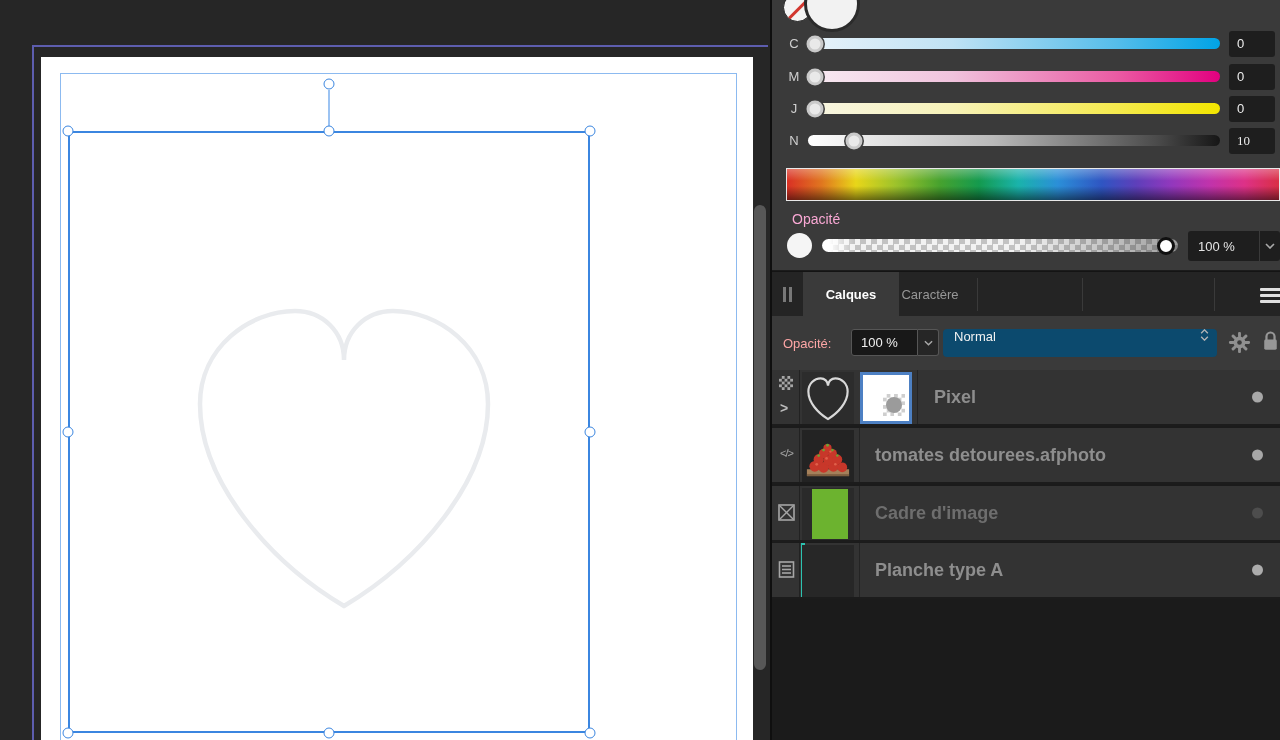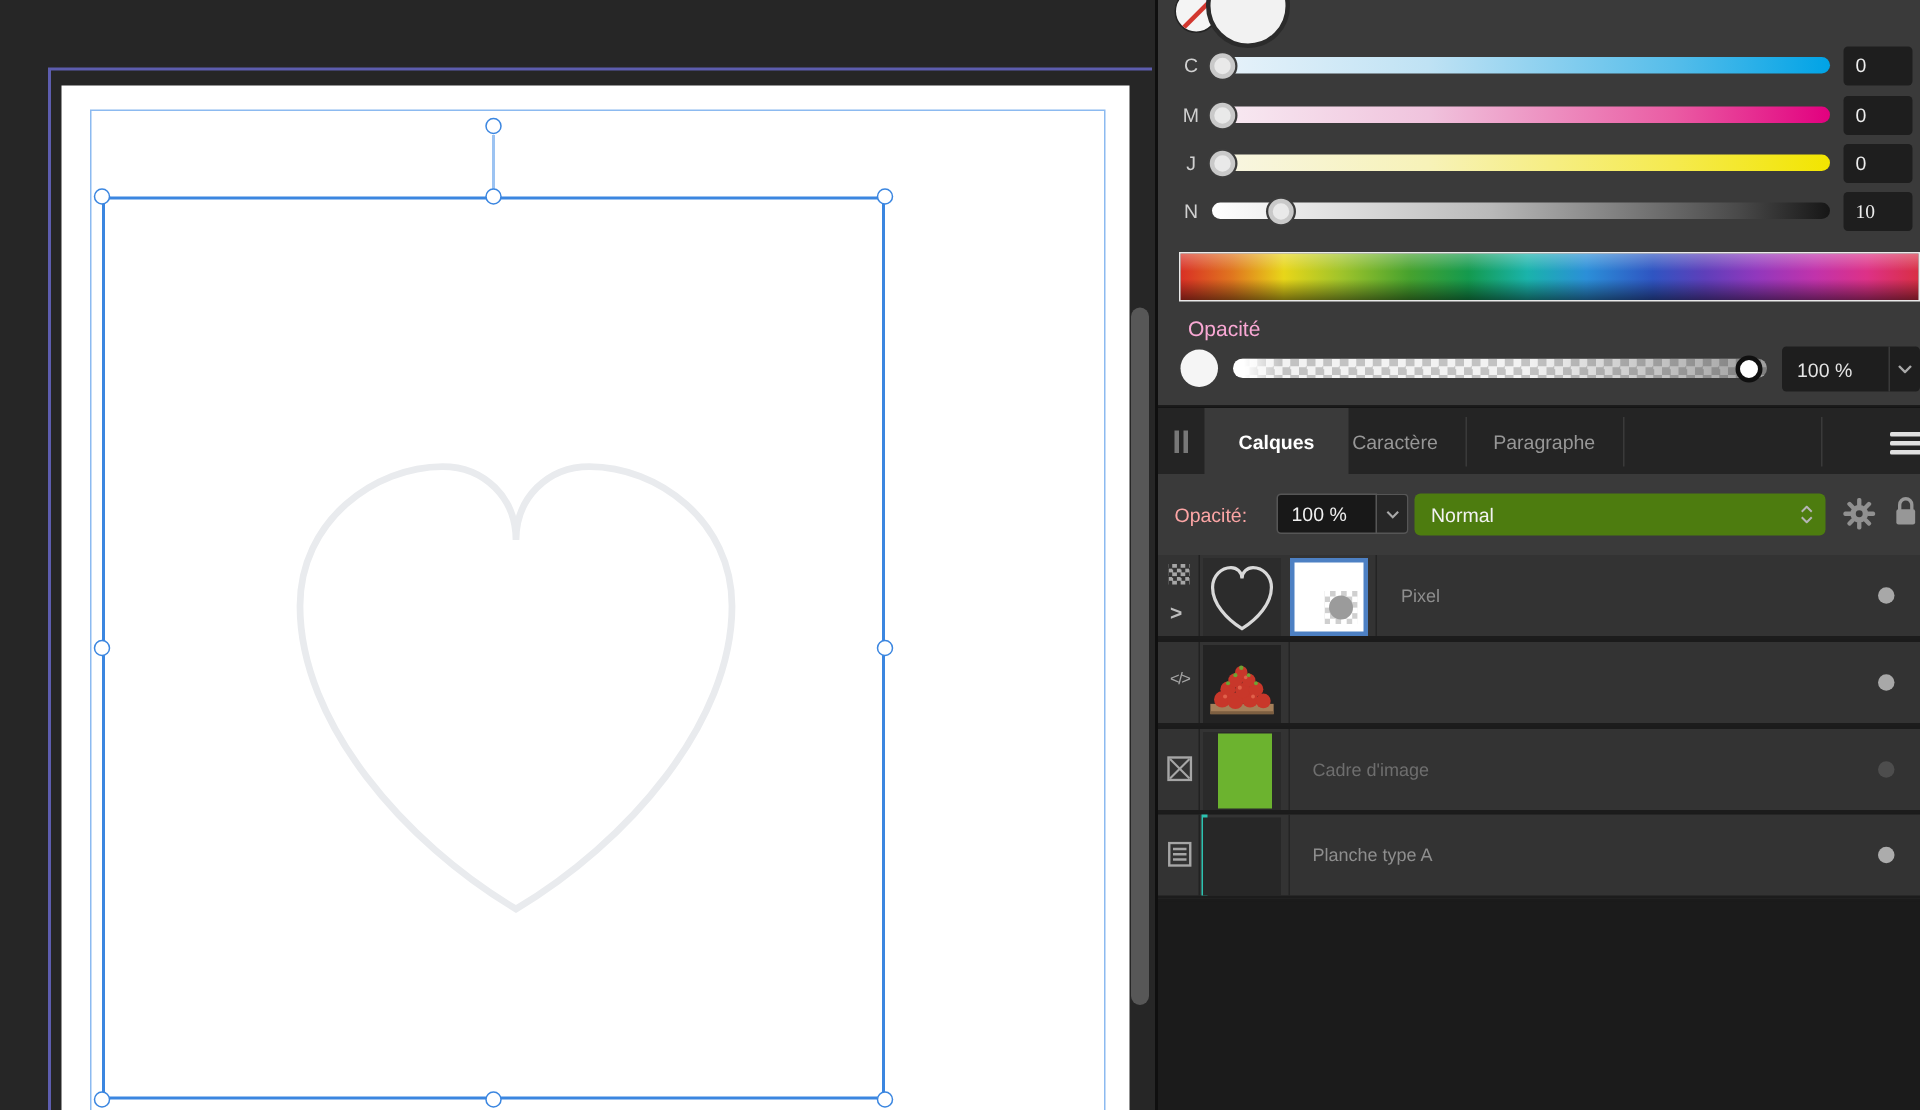--- a/index.html
+++ b/index.html
@@ -70,22 +70,22 @@
 
   
   #layers-toolbar { position:absolute; left:0; top:316px; width:510px; height:54px; background:#3a3a3a; }
   #lt-label { position:absolute; left:11px; top:20px; color:#fca5a5; font-size:13px; }
   #lt-opacity { position:absolute; left:79px; top:13px; width:67px; height:27px; background:#181818;
                 border:1px solid #565656; border-radius:3px 0 0 3px; color:#f0f0f0; font-size:13px;
                 line-height:25px; padding-left:9px; }
   #lt-opacity-chev { position:absolute; left:146px; top:13px; width:21px; height:27px; background:#262626;
                      border:1px solid #565656; border-left:none; border-radius:0 3px 3px 0;
                      display:flex; align-items:center; justify-content:center; }
-  #lt-blend { position:absolute; left:171px; top:13px; width:274px; height:28px; background:#4d7c0f; border-radius:4px;
-              display:flex; align-items:center; color:#f2f2f2; font-size:13px; padding:0 8px 0 11px; }
+  #lt-blend { position:absolute; left:171px; top:13px; width:274px; height:28px; background:#0c4a6e; border-radius:4px;
+              display:flex; align-items:flex-start; color:#f2f2f2; font-size:13px; padding:0 8px 0 11px; }
   #lt-blend .spin { margin-left:auto; display:flex; flex-direction:column; gap:2px; }
 
   
   .layer-row { position:absolute; left:0; width:510px; height:56px; background:#333333; border-bottom:2px solid #1c1c1c; }
   .gutter { position:absolute; left:0; top:0; width:28px; height:100%; border-right:1px solid #222222; }
   .checker-icon { position:absolute; left:7px; top:6px; width:14px; height:14px;
                   background:repeating-conic-gradient(#a6a6a6 0 25%, transparent 0 50%); background-size:5.6px 5.6px; }
   .expand-chev { position:absolute; left:8px; top:30px; color:#bdbdbd; font-size:14px; font-weight:bold; }
   .code-icon { position:absolute; left:2px; top:19px; width:25px; text-align:center; color:#a6a6a6; font-size:11px; letter-spacing:-1px; }
   .gutter svg { position:absolute; left:6px; top:18px; }
@@ -95,21 +95,21 @@
   .thumb-sel .mini-checker { position:absolute; right:4px; bottom:5px; width:22px; height:22px;
         background:repeating-conic-gradient(#cfcfcf 0 25%, #ffffff 0 50%); background-size:7.4px 7.4px;
         display:flex; align-items:center; justify-content:center; }
   .thumb-sel .dot-content { width:16px; height:16px; border-radius:50%; background:#9b9b9b; }
   .thumb-photo { left:30px; background:#232323; }
   .thumb-framefill { left:30px; background:#2a2a2a; }
   .thumb-framefill .green { position:absolute; left:10px; top:1px; width:36px; height:50px; background:#6cb32f; }
   .thumb-artboard { left:30px; background:#272727; }
   .teal-bar { position:absolute; left:29px; top:0; width:4px; height:100%; background:#2cc2b0; }
   .col-sep { position:absolute; top:0; width:1px; height:100%; background:#242424; }
-  .layer-name { position:absolute; top:0; height:100%; display:flex; align-items:center; color:#8e8e8e; font-size:12px; }
+  .layer-name { position:absolute; top:0; height:100%; display:flex; align-items:center; color:#8e8e8e; font-size:18px;font-weight:bold; }
   .layer-name.dim { color:#6e6e6e; }
   .vis-dot { position:absolute; left:480px; top:50%; width:11px; height:11px; border-radius:50%; transform:translateY(-50%); }
 
   #panel-rest { position:absolute; left:0; top:601px; width:510px; height:139px; background:#1b1b1b; }
 </style>
 </head>
 <body>
 
 <div id="app">
 
@@ -180,21 +180,20 @@
             </svg>
         </span>
       </div>
     </div>
 
     <div id="tabbar">
       <div class="grip" style="left:11px;"></div>
       <div class="grip" style="left:17px;"></div>
       <div class="tab active" style="left:31px;  width:96px;">Calques</div>
       <div class="tab" style="left:111px; width:94px;">Caractère</div>
-      <div class="tab" style="left:205px; width:105px;">Paragraphe</div>
       <div class="tab-sep" style="left:205px;"></div>
       <div class="tab-sep" style="left:310px;"></div>
       <div class="tab-sep" style="left:442px;"></div>
       <div id="hamburger">
           <div></div>
           <div></div>
           <div></div>
         </div>
     </div>
 
@@ -288,20 +287,21 @@
           <g fill="#6fa233">
             <circle cx="26" cy="15.5" r="1.5"></circle>
               <circle cx="22" cy="20.5" r="1.4"></circle>
               <circle cx="31" cy="20.5" r="1.3"></circle>
               <circle cx="17" cy="26" r="1.4"></circle>
               <circle cx="36" cy="26" r="1.3"></circle>
           </g>
         </svg>
       </div>
       <div class="col-sep" style="left:87px;"></div>
+      <div class="layer-name" style="left:103px;">tomates detourees.afphoto</div>
       <div class="vis-dot" style="background:#a8a8a8;"></div>
     </div>
 
     <div class="layer-row" style="top:486px;">
       <div class="gutter">
         <svg width="17" height="17" viewBox="0 0 17 17">
           <rect x="1" y="1" width="15" height="15" fill="none" stroke="#a6a6a6" stroke-width="1.6"></rect>
           <line x1="2" y1="2" x2="15" y2="15" stroke="#a6a6a6" stroke-width="1.4"></line>
           <line x1="15" y1="2" x2="2" y2="15" stroke="#a6a6a6" stroke-width="1.4"></line>
         </svg>

